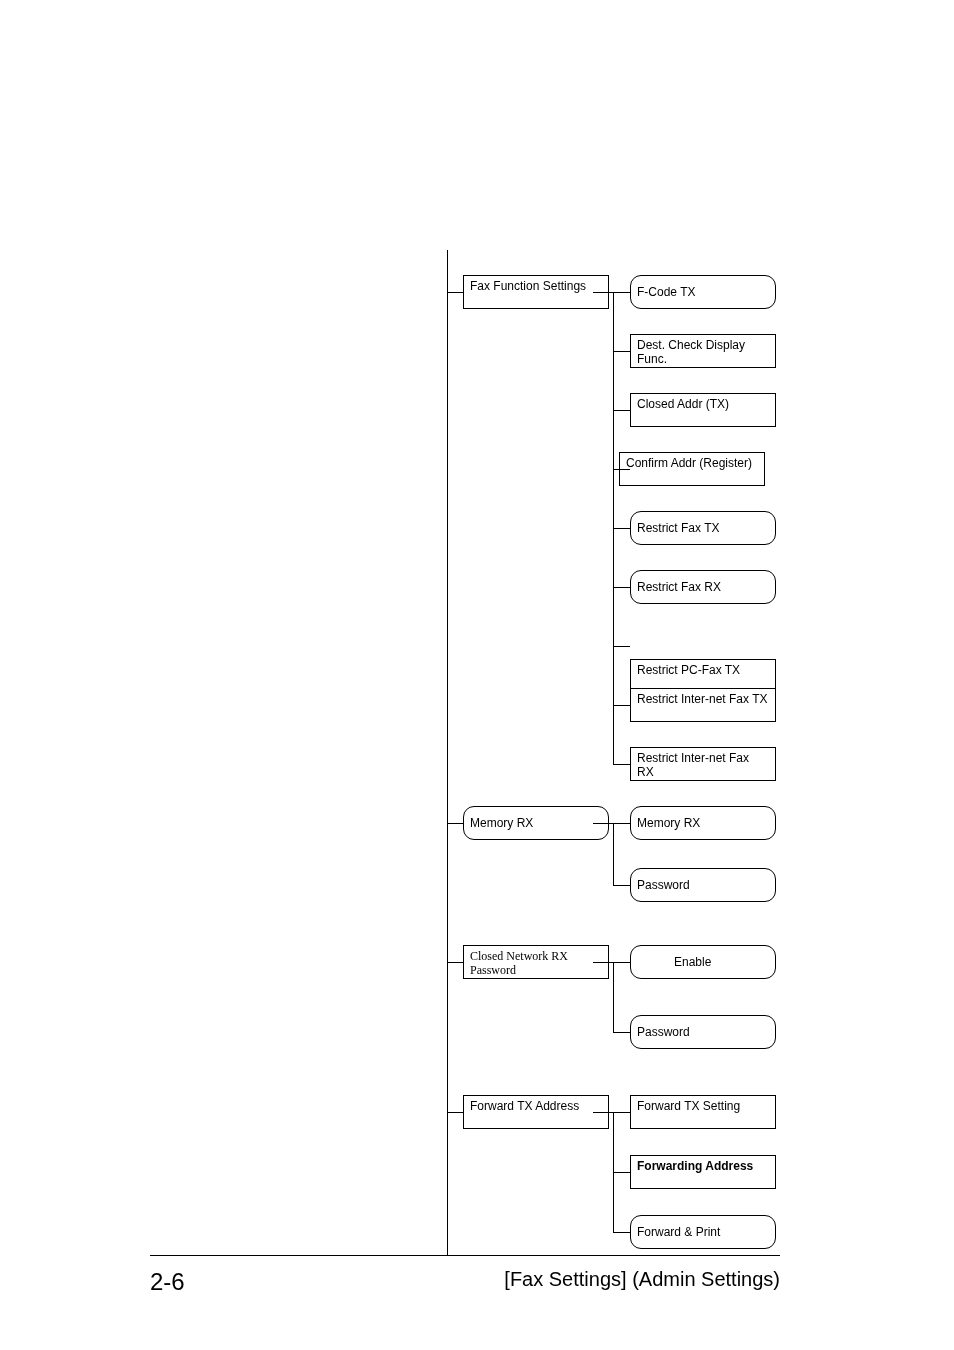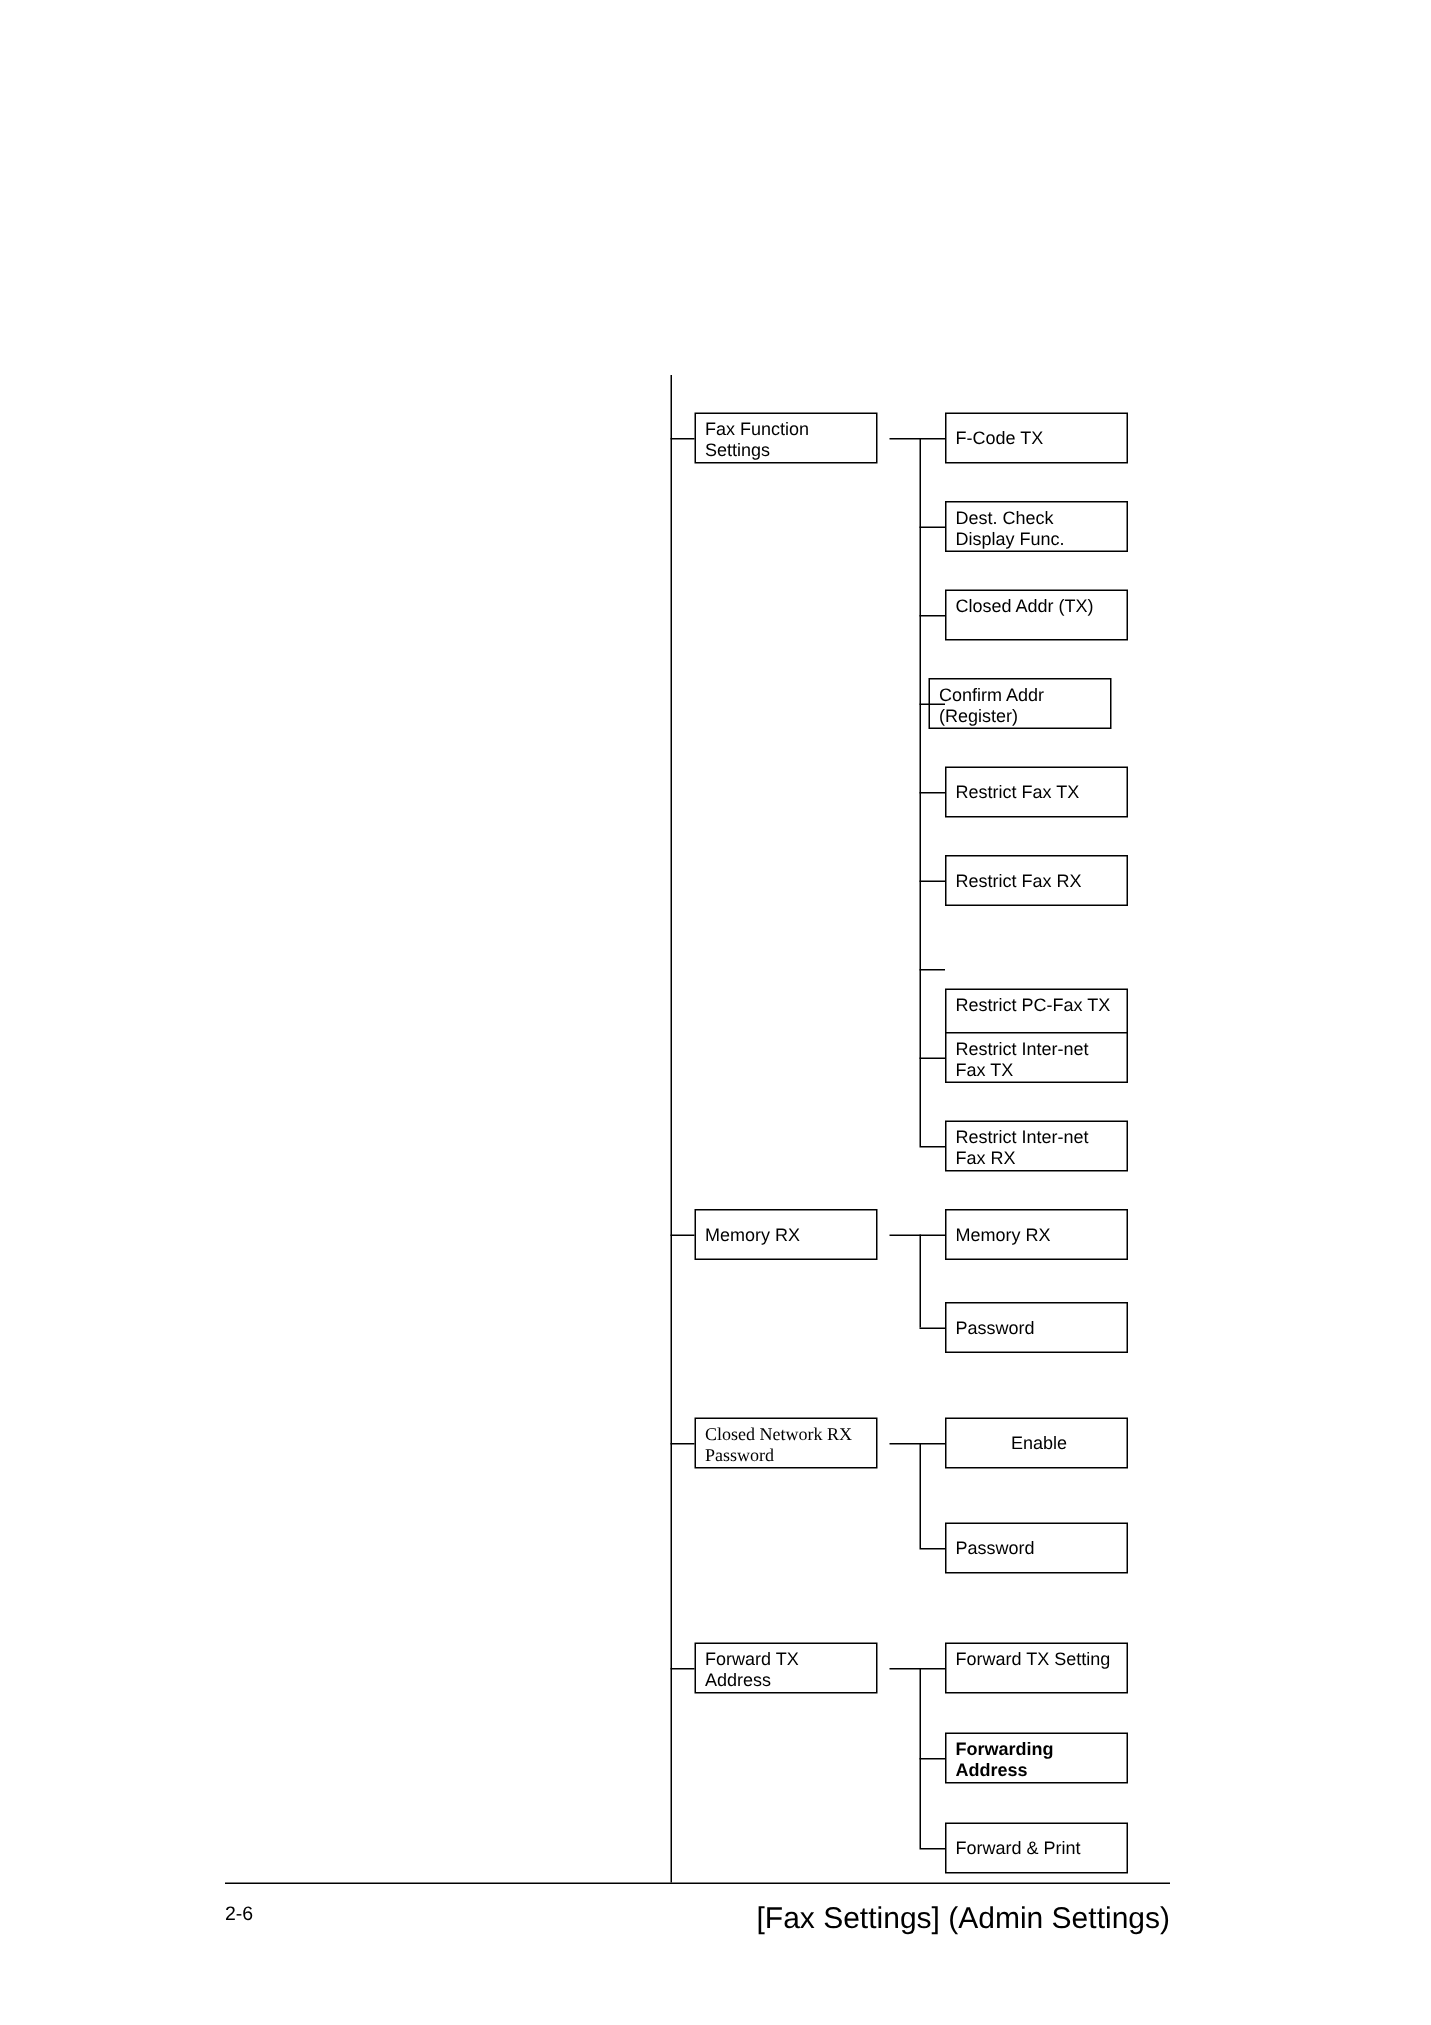--- a/index.html
+++ b/index.html
@@ -34,40 +34,40 @@
       position: absolute;
       height: 1px;
       background: #000;
     }
     .node {
       position: absolute;
       border: 1px solid #000;
       font-size: 12px;
       padding: 3px 6px;
       background: #fff;
-      width: 122px;
+      width: 146px;
       height: 34px;
       line-height: 14px;
       display: flex;
       align-items: flex-start;
     }
-    .node.single { align-items: center; }
+    .node.single { align-items: center; border-radius: 11px; }
     .footer-line {
       position: absolute;
       left: 150px;
       top: 1255px;
       width: 630px;
       height: 1px;
       background: #000;
     }
     .page-num {
       position: absolute;
       left: 150px;
       top: 1268px;
-      font-size: 13px;
+      font-size: 24px;
     }
     .footer-text {
       position: absolute;
       right: 174px;
       top: 1268px;
       font-size: 20px;
     }
   </style>
 </head>
 <body>

